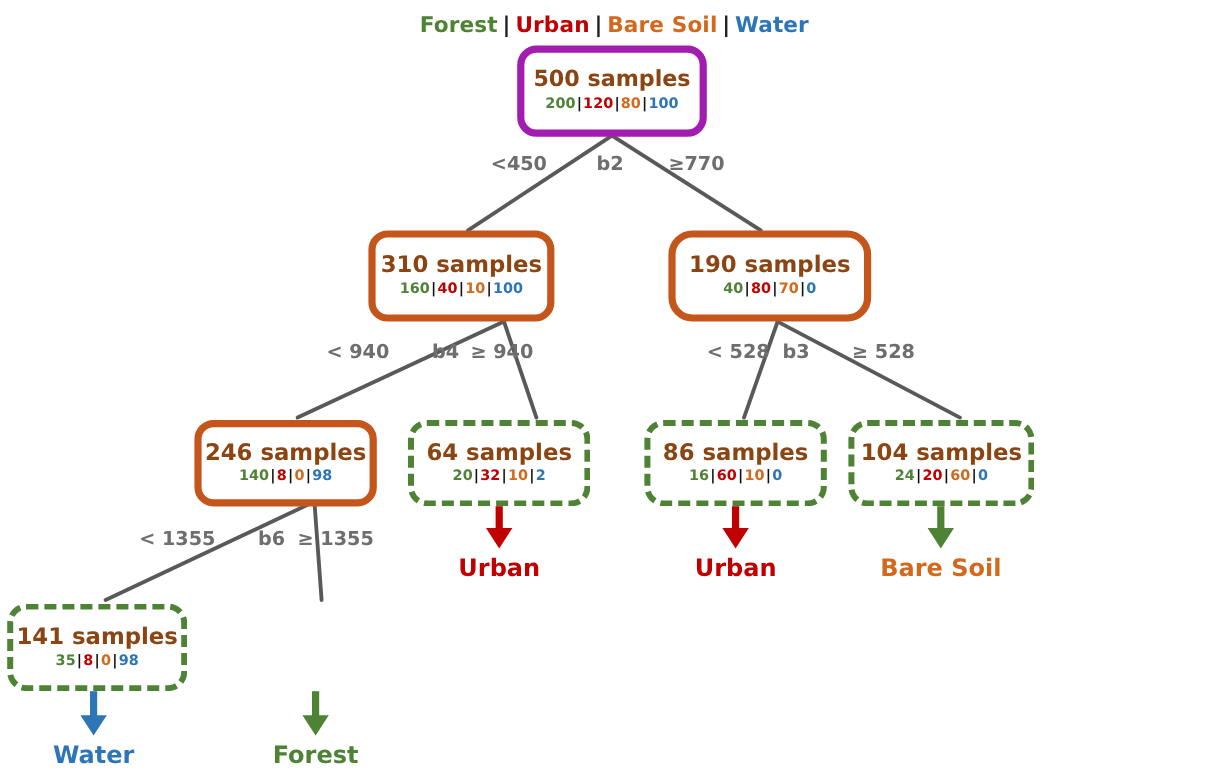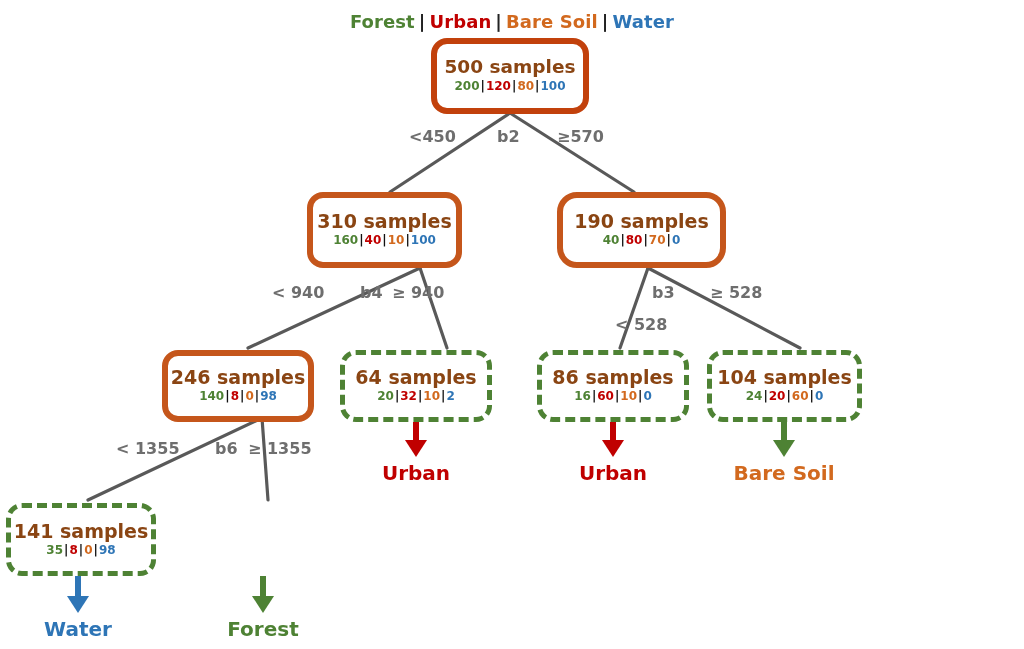--- a/index.html
+++ b/index.html
@@ -58,21 +58,21 @@
     box-sizing: border-box;
     background: #ffffff;
     border-radius: 14px;
     display: flex;
     flex-direction: column;
     align-items: center;
     justify-content: center;
     text-align: center;
   }
   .node.root {
-    border: 6px solid #c2410c;
+    border: 6px solid #a21caf;
     border-radius: 16px;
   }
   .node.internal {
     border: 6px solid #c5561b;
     border-radius: 16px;
   }
   .node.leaf {
     border: 5px dashed #4e8234;
     border-radius: 16px;
   }
@@ -214,27 +214,27 @@
   <div class="node leaf" style="left:6px; top:503px; width:150px; height:73px;">
     <div class="node-title">141 samples</div>
     <div class="node-counts">
       <span style="color:#4e8234">35</span><span class="sep">|</span><span style="color:#c00000">8</span><span class="sep">|</span><span style="color:#d2691e">0</span><span class="sep">|</span><span style="color:#2e75b6">98</span>
     </div>
   </div>
 
 
   <div class="edge-label" style="left:409px; top:127px;">&lt;450</div>
   <div class="edge-label" style="left:497px; top:127px;">b2</div>
-  <div class="edge-label" style="left:557px; top:127px;">≥570</div>
+  <div class="edge-label" style="left:557px; top:127px;">≥770</div>
 
   <div class="edge-label" style="left:272px; top:283px;">&lt; 940</div>
   <div class="edge-label" style="left:360px; top:283px;">b4</div>
   <div class="edge-label" style="left:392px; top:283px;">≥ 940</div>
 
-  <div class="edge-label" style="left:615px; top:283px;margin-top:32px;">&lt; 528</div>
+  <div class="edge-label" style="left:589px; top:283px;">&lt; 528</div>
   <div class="edge-label" style="left:652px; top:283px;">b3</div>
   <div class="edge-label" style="left:710px; top:283px;">≥ 528</div>
 
   <div class="edge-label" style="left:116px; top:439px;">&lt; 1355</div>
   <div class="edge-label" style="left:215px; top:439px;">b6</div>
   <div class="edge-label" style="left:248px; top:439px;">≥ 1355</div>
 
   <div class="class-out" style="left:356px; top:461px; width:120px; color:#c00000;">Urban</div>
   <div class="class-out" style="left:553px; top:461px; width:120px; color:#c00000;">Urban</div>
   <div class="class-out" style="left:709px; top:461px; width:150px; color:#d2691e;">Bare Soil</div>

